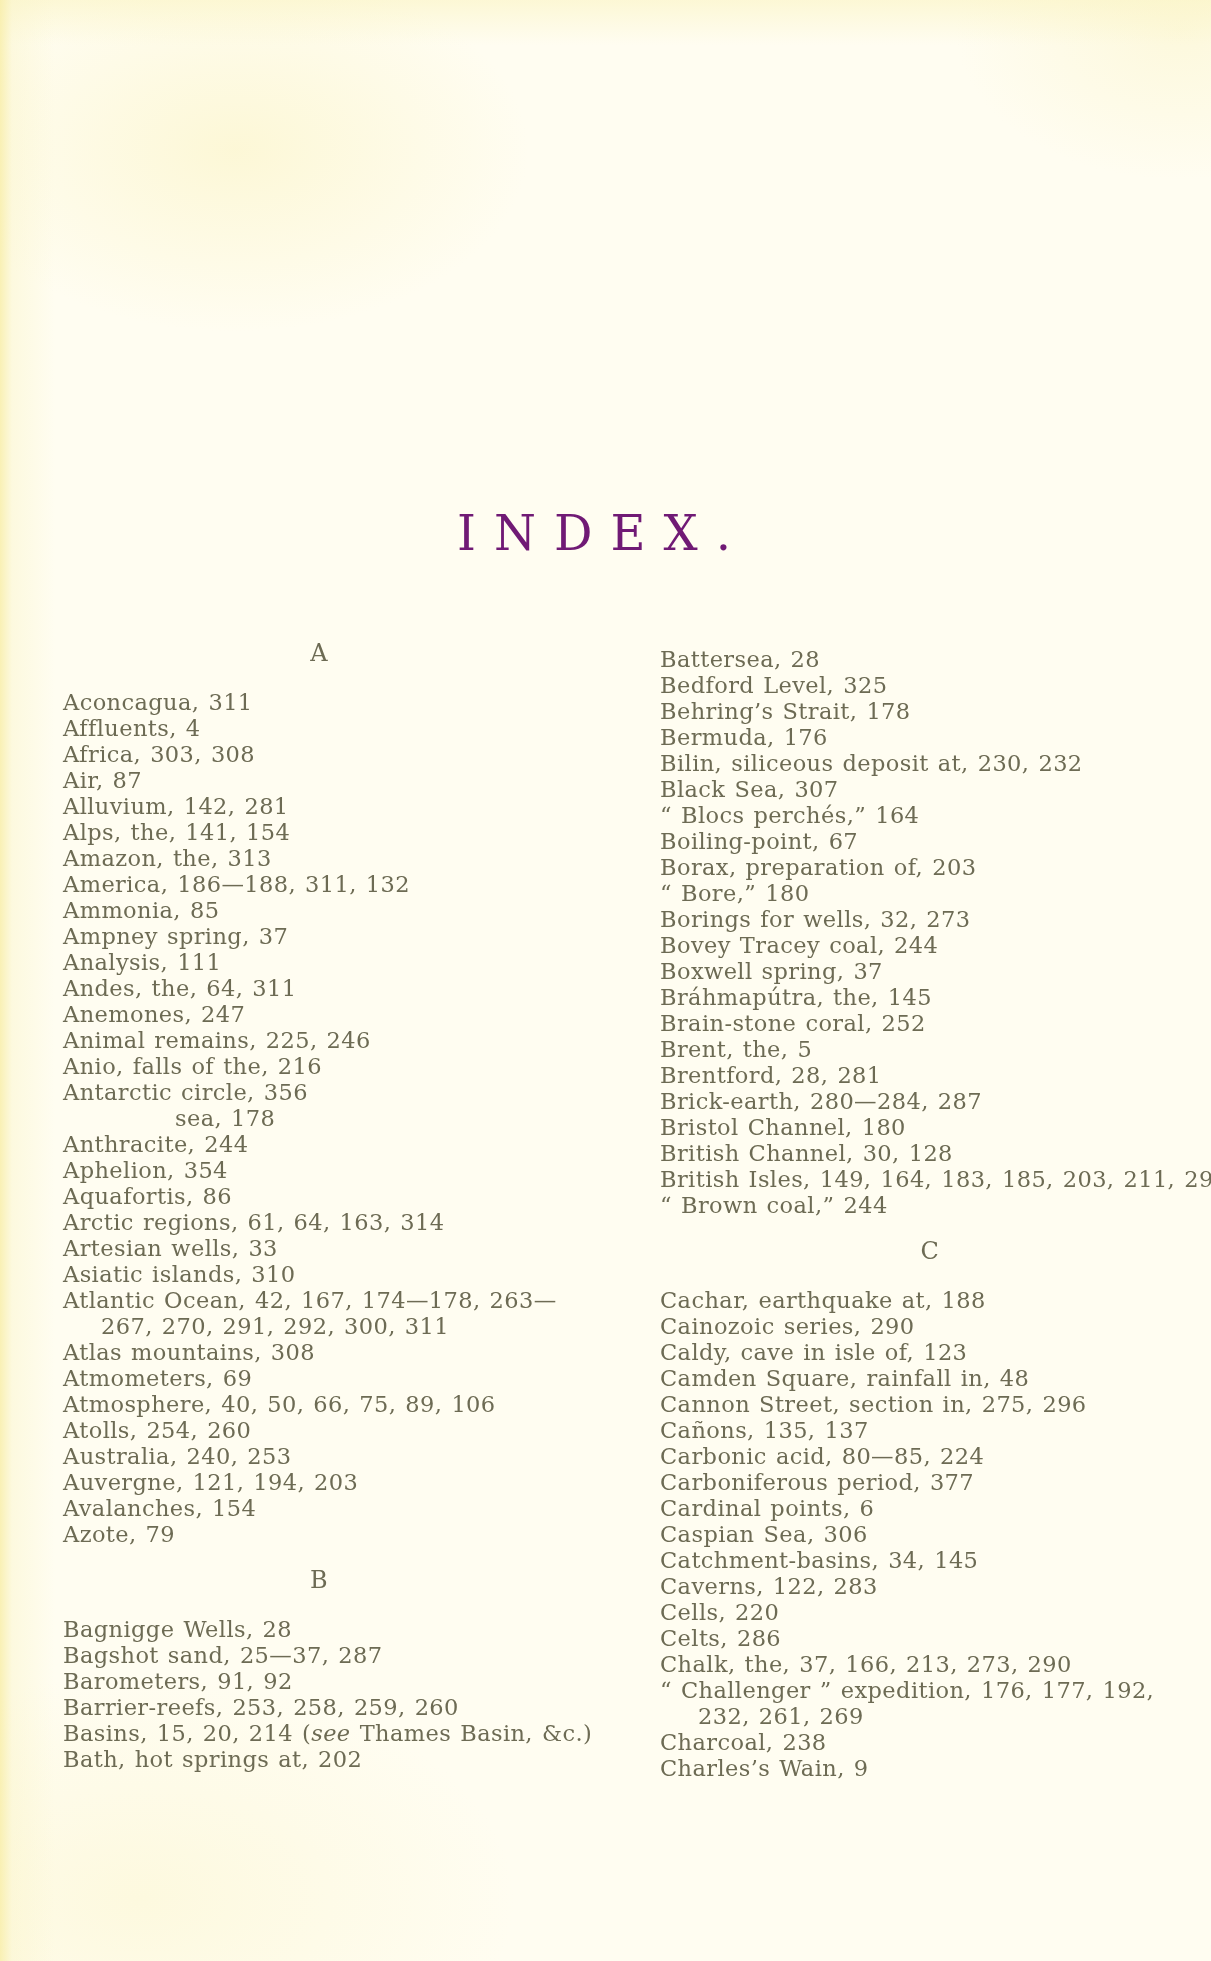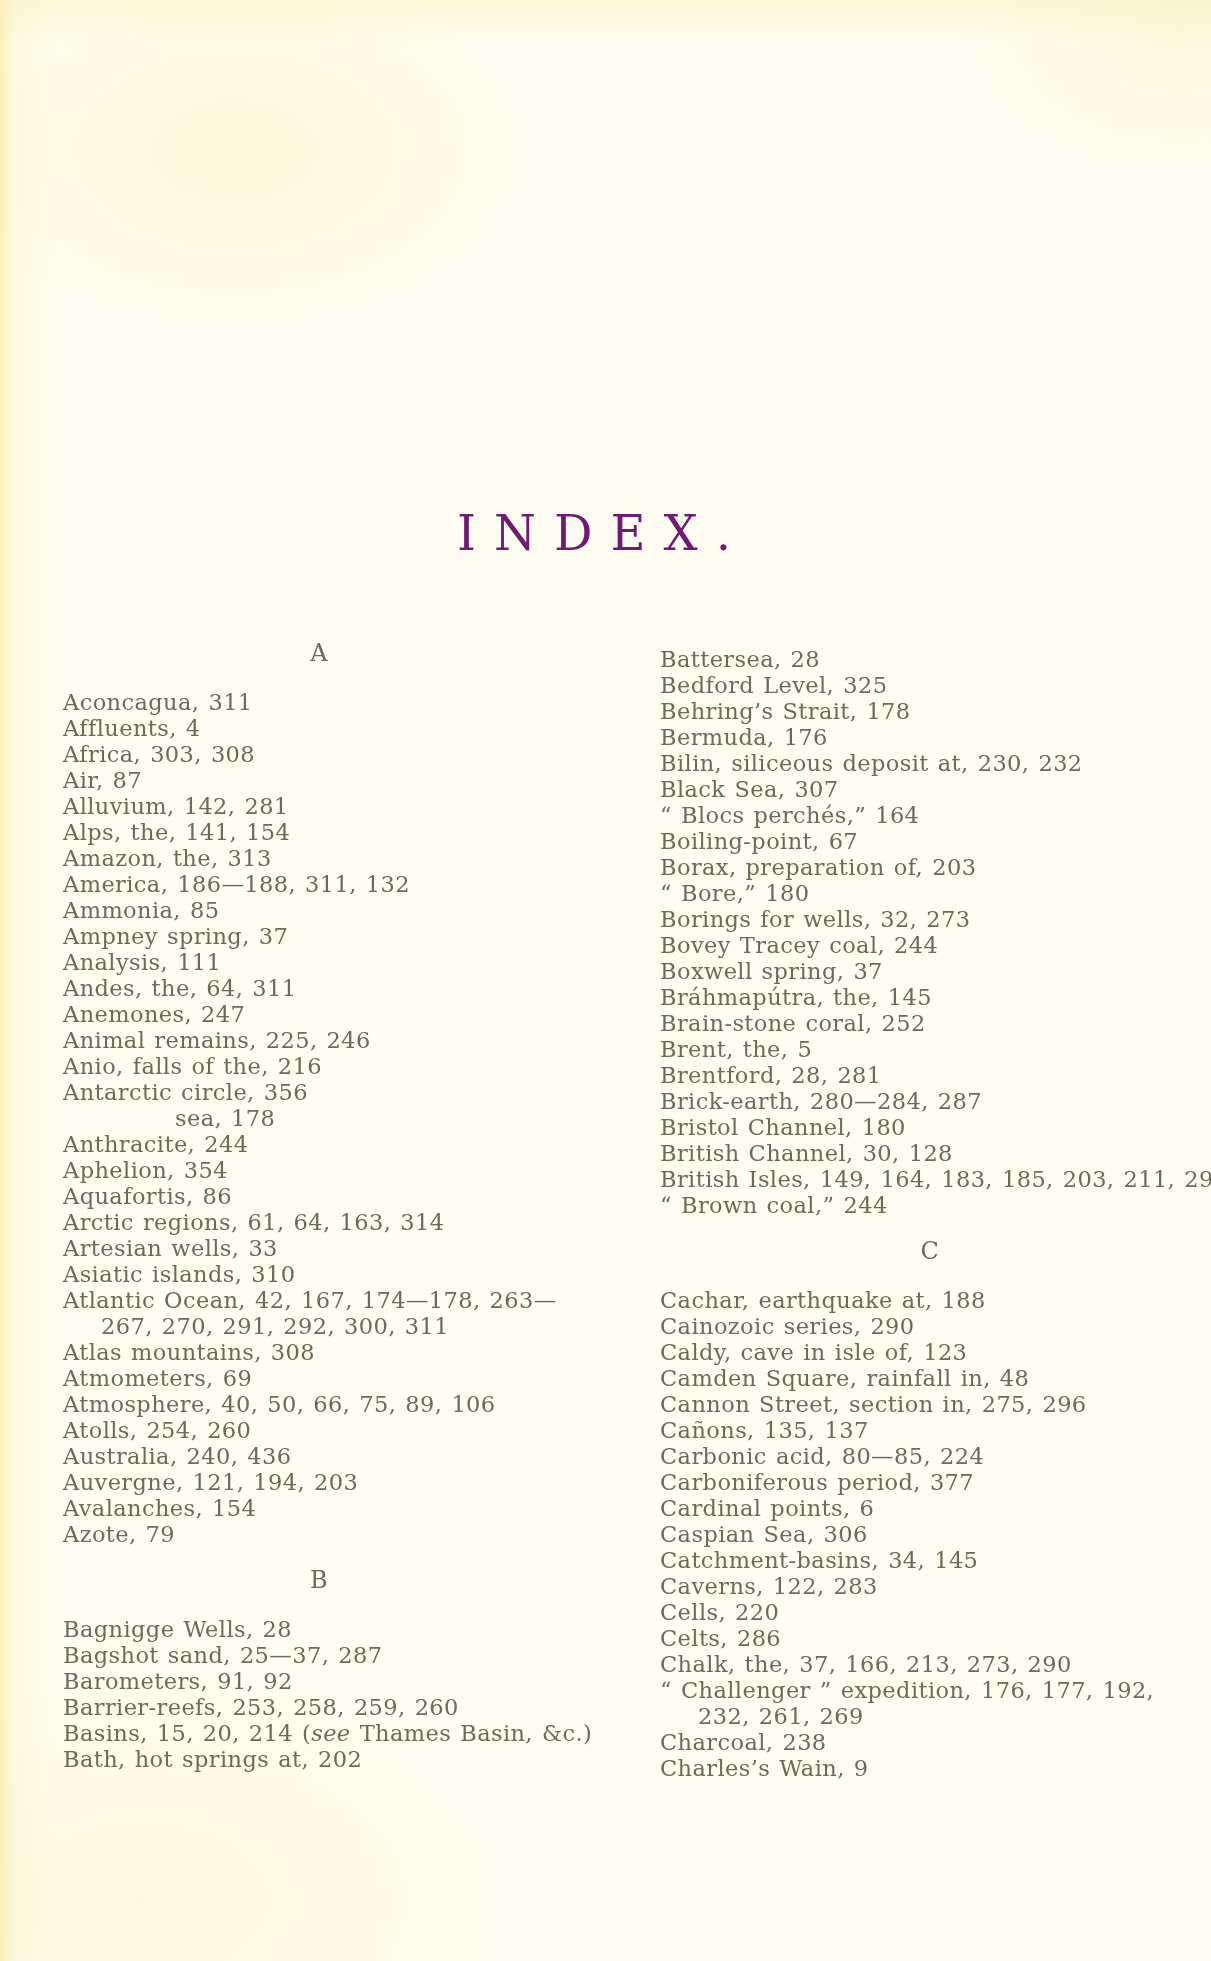--- a/index.html
+++ b/index.html
@@ -71,21 +71,21 @@
     <div class="line">Aquafortis, 86</div>
     <div class="line">Arctic regions, 61, 64, 163, 314</div>
     <div class="line">Artesian wells, 33</div>
     <div class="line">Asiatic islands, 310</div>
     <div class="line">Atlantic Ocean, 42, 167, 174—178, 263—</div>
     <div class="line wrap">267, 270, 291, 292, 300, 311</div>
     <div class="line">Atlas mountains, 308</div>
     <div class="line">Atmometers, 69</div>
     <div class="line">Atmosphere, 40, 50, 66, 75, 89, 106</div>
     <div class="line">Atolls, 254, 260</div>
-    <div class="line">Australia, 240, 436</div>
+    <div class="line">Australia, 240, 253</div>
     <div class="line">Auvergne, 121, 194, 203</div>
     <div class="line">Avalanches, 154</div>
     <div class="line">Azote, 79</div>
     <div class="sec-heading">B</div>
     <div class="line">Bagnigge Wells, 28</div>
     <div class="line">Bagshot sand, 25—37, 287</div>
     <div class="line">Barometers, 91, 92</div>
     <div class="line">Barrier-reefs, 253, 258, 259, 260</div>
     <div class="line">Basins, 15, 20, 214 (<i>see</i> Thames Basin, &amp;c.)</div>
     <div class="line">Bath, hot springs at, 202</div>

